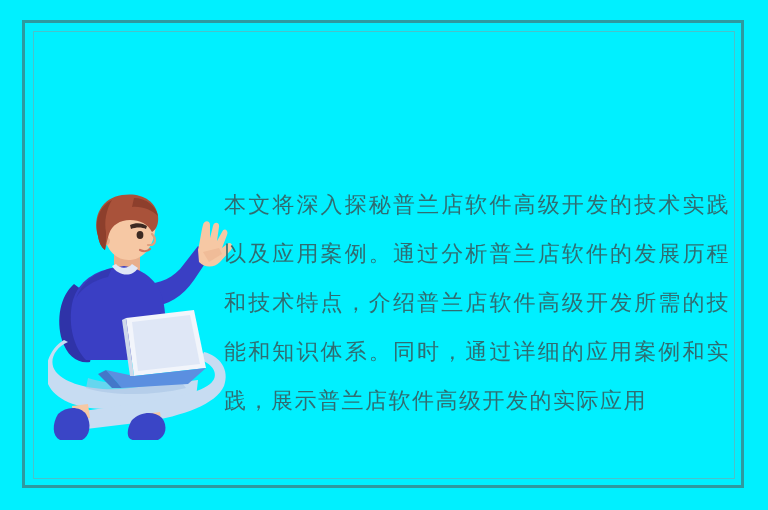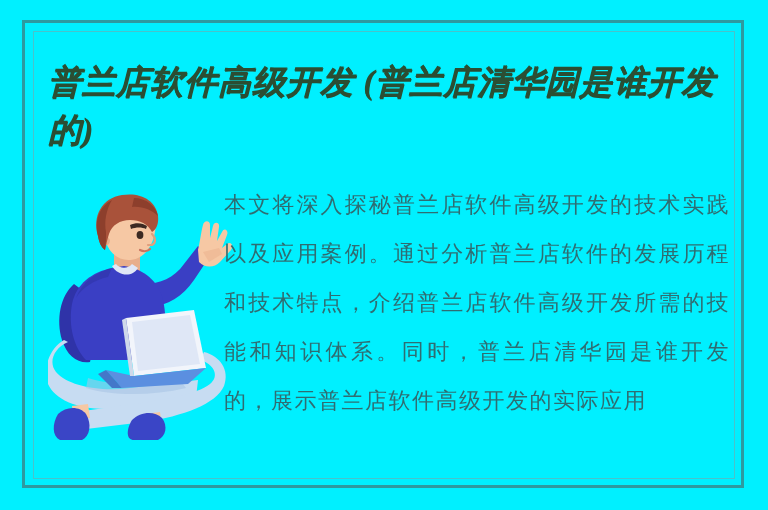--- a/index.html
+++ b/index.html
@@ -92,21 +92,20 @@
   }
 </style>
 </head>
 <body>
 
 <div id="banner">
 
   <div class="frame-outer"></div>
   <div class="frame-inner"></div>
 
-  <div id="title">普兰店软件高级开发 (普兰店清华园是谁开发的)</div>
 
   <div id="illustration">
     <svg viewBox="0 0 190 248" xmlns="http://www.w3.org/2000/svg" aria-hidden="true">
 
       <path d="M26 92 C12 104 8 128 14 148 C19 164 30 172 42 170 L48 142 C40 134 36 118 42 104 Z" fill="#2f33a8"></path>
 
       <path d="M96 92 C112 92 126 86 136 72 L150 54 L162 64 L146 88 C134 106 116 116 98 114 Z" fill="#3a3fc4"></path>
 
       <path d="M150 58 C152 50 153 40 155 33 C156 28 162 28 162 33 L162 46 L165 34 C166 29 172 30 171 35 L169 49 L174 40 C176 35 181 38 179 43 L174 56 L179 52 C183 49 186 54 183 58 L172 70 C166 76 157 76 151 70 Z" fill="#f6c8a4"></path>
       <path d="M155 60 L171 56 L174 62 L161 70 Z" fill="#e8ae8a" opacity="0.45"></path>
@@ -149,15 +148,15 @@
       <path d="M78 126 L146 118 L158 176 L86 184 Z" fill="#f2f5fb"></path>
       <path d="M84 130 L142 123 L152 172 L90 179 Z" fill="#dfe7f6"></path>
 
       <path d="M58 178 L86 184 L158 176 L140 192 L74 196 Z" fill="#5b8fe0"></path>
       <path d="M58 178 L74 196 L64 196 L50 182 Z" fill="#4478c9"></path>
 
       <path d="M78 126 L86 184 L82 184 L74 128 Z" fill="#cfd9ea"></path>
     </svg>
   </div>
 
-  <div id="body-text">本文将深入探秘普兰店软件高级开发的技术实践以及应用案例。通过分析普兰店软件的发展历程和技术特点，介绍普兰店软件高级开发所需的技能和知识体系。同时，普兰店清华园是谁开发的，展示普兰店软件高级开发的实际应用</div>
+  <div id="body-text">本文将深入探秘普兰店软件高级开发的技术实践以及应用案例。通过分析普兰店软件的发展历程和技术特点，介绍普兰店软件高级开发所需的技能和知识体系。同时，通过详细的应用案例和实践，展示普兰店软件高级开发的实际应用</div>
 
 </div>
 
 </body></html>

